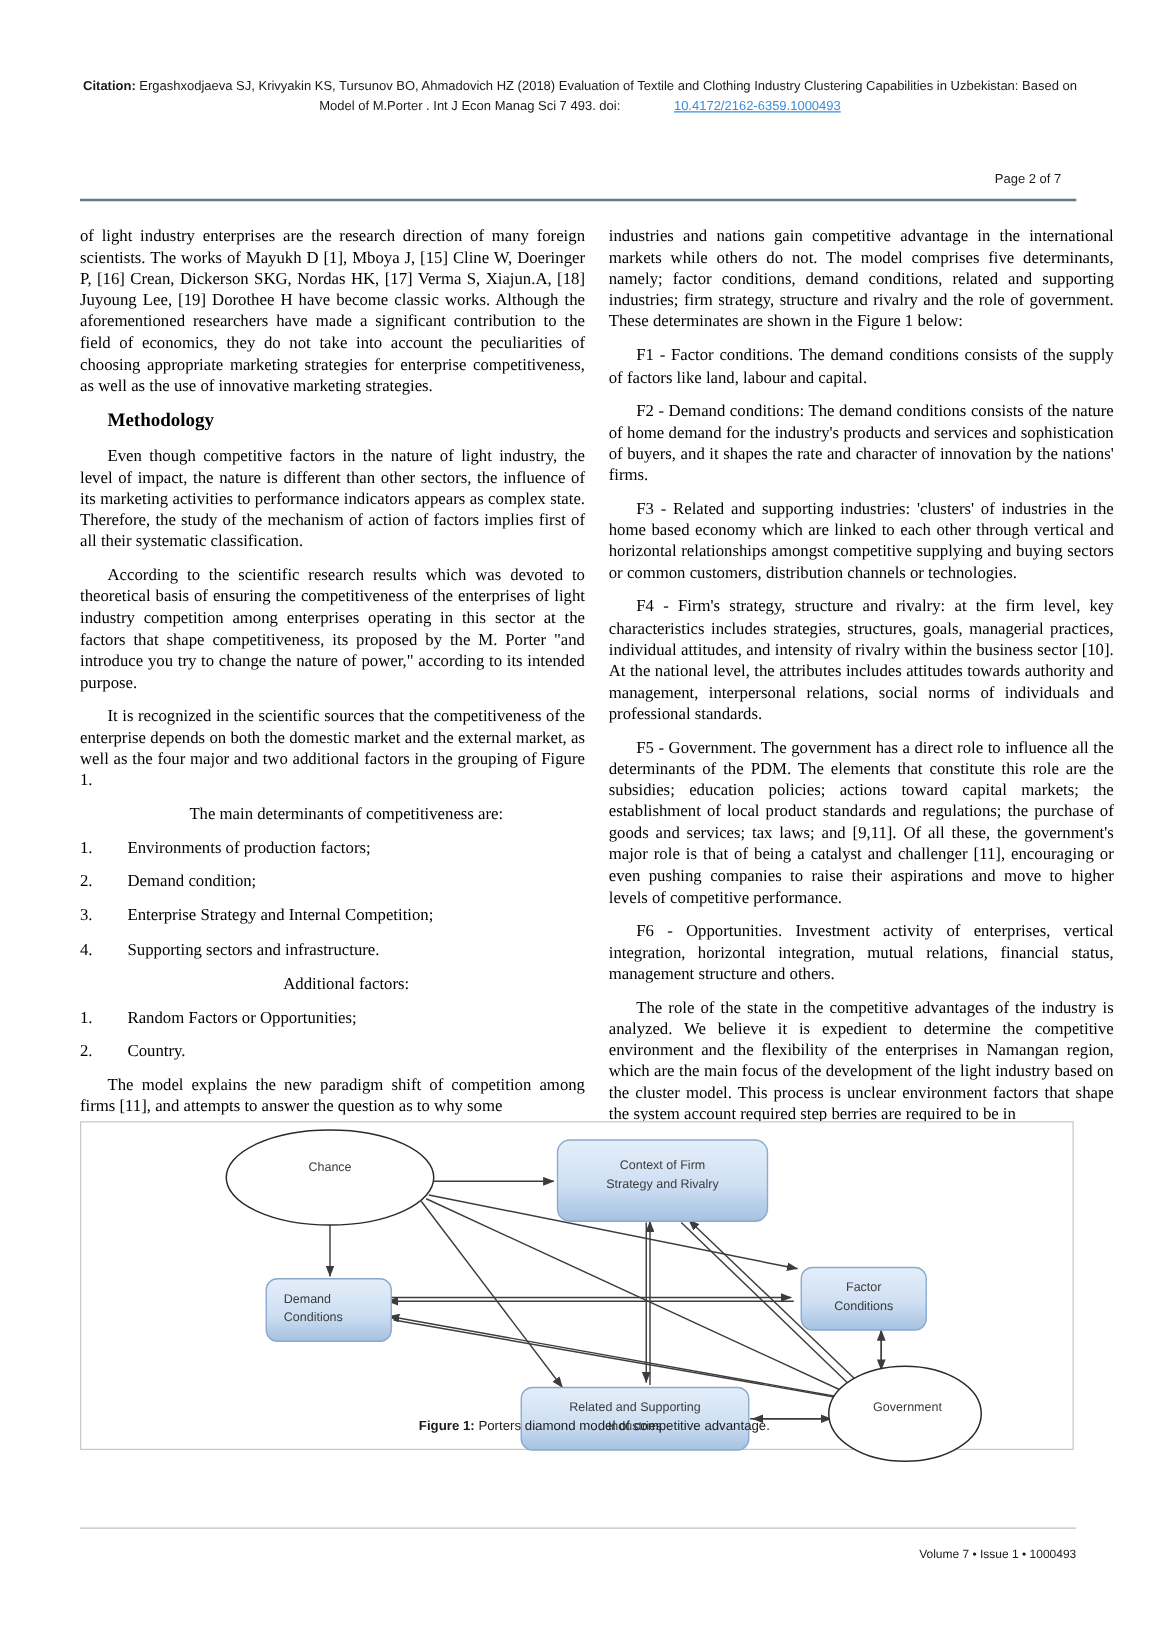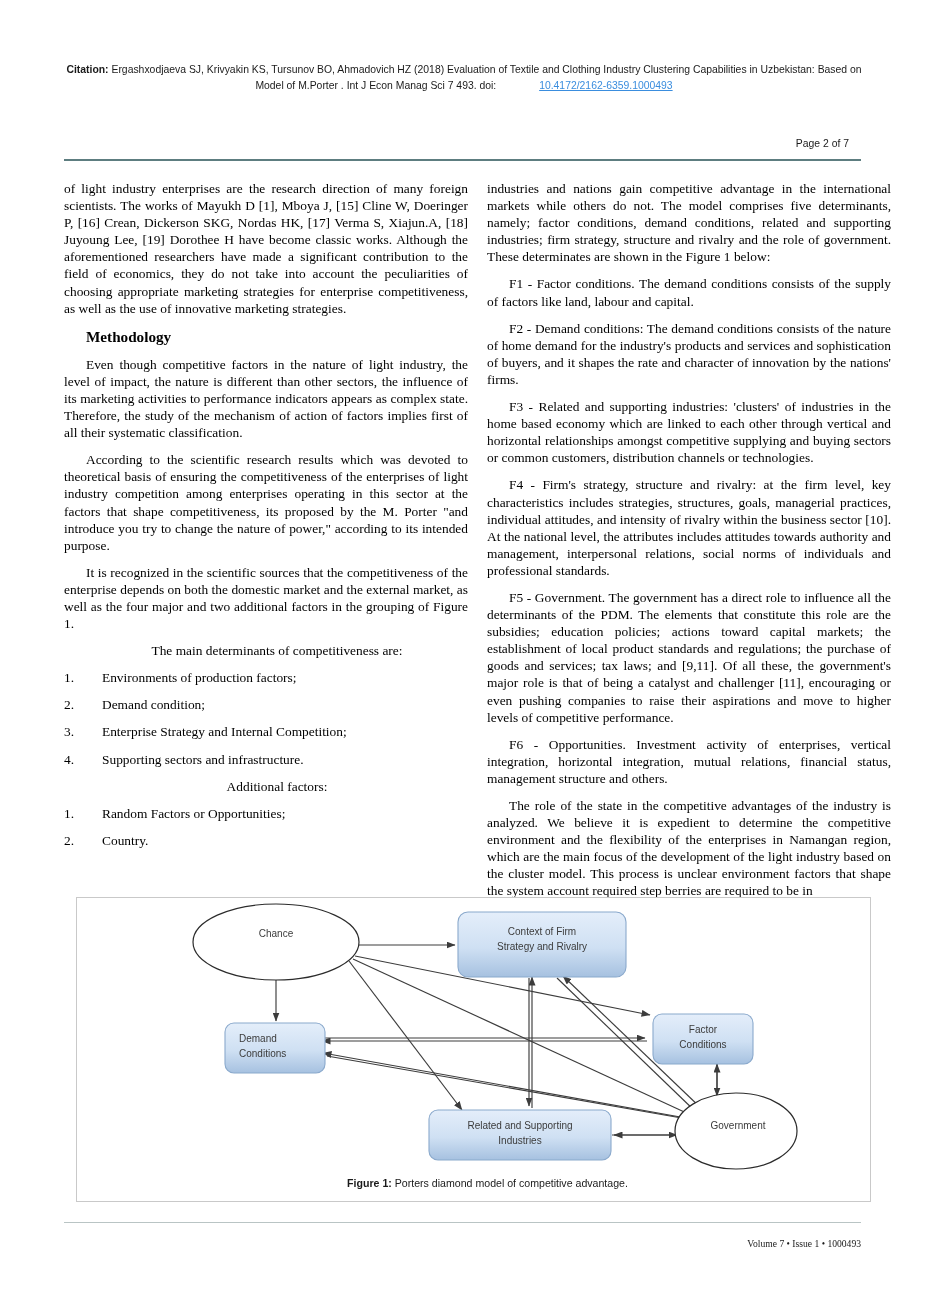--- a/index.html
+++ b/index.html
@@ -51,21 +51,21 @@
   }
   .list-line {
     display:flex; margin:0 0 10px 0; text-indent:0; text-align:left;
   }
   .list-line .num { width:38px; flex:0 0 38px; }
   .list-line .txt { flex:1 1 auto; }
   .plain-line { margin:0 0 10px 0; text-indent:0; text-align:center; }
 
   
   .figure-box {
-    position:absolute; left:76px; top:897px; width:795px; height:305px;
+    position:absolute; left:64px; top:897px; width:795px; height:263px;
     border:1px solid #c9c9c9; background:#fff; box-sizing:border-box;
   }
   .figure-svg { position:absolute; left:0; top:0; width:795px; height:272px; }
   .fig-caption {
     position:absolute; left:0; right:0; bottom:12px;
     text-align:center;
     font-family:"Liberation Sans", sans-serif;
     font-size:10.6px; color:#1a1a1a;
   }
   .fig-caption b { font-weight:bold;padding-left:28px; }
@@ -75,21 +75,21 @@
     position:absolute; left:64px; top:1222px; width:797px; height:1px;
     background:#b9c4c4;
   }
   .footer-left {
     position:absolute; left:64px; top:1236px;
     font-family:"Liberation Sans", sans-serif;
     font-size:9.6px; line-height:15px; color:#1a1a1a;
   }
   .footer-right {
     position:absolute; right:64px; top:1236px;
-    font-family:Liberation Serif, serif;
+    font-family:Liberation Sans, sans-serif;
     font-size:9.6px; line-height:15px; color:#1a1a1a; text-align:left;
   }
 
   
   .node-text {
     font-family:"Liberation Sans", sans-serif;
     font-size:10px; fill:#3b3b3b;
   }
 </style>
 </head>
@@ -137,20 +137,21 @@
 
     <div class="list-line">
       <span class="num">1.</span>
       <span class="txt">Random Factors or Opportunities;</span>
     </div>
     <div class="list-line">
       <span class="num">2.</span>
       <span class="txt">Country.</span>
     </div>
 
+    <p>The model explains the new paradigm shift of competition among firms [11], and attempts to answer the question as to why some</p>
   </div>
 
   <div class="col col-right">
     <p class="noindent">industries and nations gain competitive advantage in the international markets while others do not. The model comprises five determinants, namely; factor conditions, demand conditions, related and supporting industries; firm strategy, structure and rivalry and the role of government. These determinates are shown in the Figure 1 below:</p>
     <p>F1 - Factor conditions. The demand conditions consists of the supply of factors like land, labour and capital.</p>
     <p>F2 - Demand conditions: The demand conditions consists of the nature of home demand for the industry's products and services and sophistication of buyers, and it shapes the rate and character of innovation by the nations' firms.</p>
     <p>F3 - Related and supporting industries: 'clusters' of industries in the home based economy which are linked to each other through vertical and horizontal relationships amongst competitive supplying and buying sectors or common customers, distribution channels or technologies.</p>
     <p>F4 - Firm's strategy, structure and rivalry: at the firm level, key characteristics includes strategies, structures, goals, managerial practices, individual attitudes, and intensity of rivalry within the business sector [10]. At the national level, the attributes includes attitudes towards authority and management, interpersonal relations, social norms of individuals and professional standards.</p>
     <p>F5 - Government. The government has a direct role to influence all the determinants of the PDM. The elements that constitute this role are the subsidies; education policies; actions toward capital markets; the establishment of local product standards and regulations; the purchase of goods and services; tax laws; and [9,11]. Of all these, the government's major role is that of being a catalyst and challenger [11], encouraging or even pushing companies to raise their aspirations and move to higher levels of competitive performance.</p>
     <p>F6 - Opportunities. Investment activity of enterprises, vertical integration, horizontal integration, mutual relations, financial status, management structure and others.</p>

